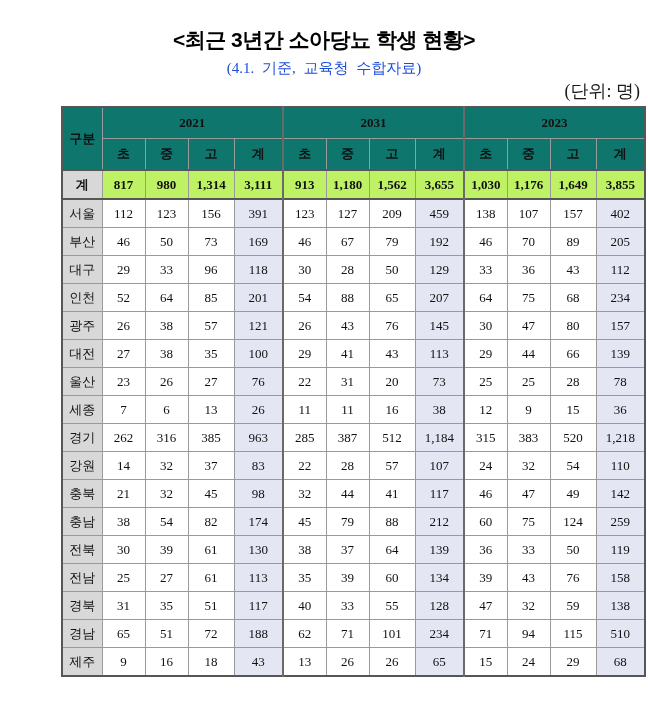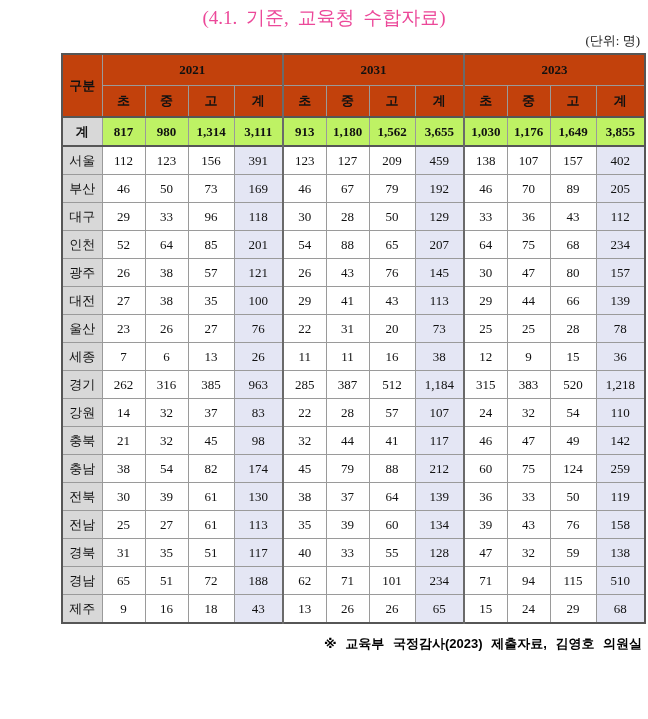--- a/index.html
+++ b/index.html
@@ -22,47 +22,47 @@
     text-align: center;
     font-family: "Liberation Sans", "DejaVu Sans", sans-serif;
     font-weight: 800;
     font-size: 21px;
     letter-spacing: -0.5px;
     color: #000000;
   }
   .subtitle {
     margin: 5px 0 0 0;
     text-align: center;
-    font-size: 19px;
+    font-size: 15px;
     word-spacing: 4px;
-    color: #ec4899;
+    color: #1d4ed8;
   }
   .unit {
     margin: 1px 8px 0 0;
     text-align: right;
-    font-size: 13px;
+    font-size: 18px;
     color: #1a1a1a;
   }
   table.stats {
     margin: 3px 0 0 61px;
     border-collapse: collapse;
     table-layout: fixed;
     width: 584px;
     border: 2px solid #565656;
     font-size: 13px;
   }
   table.stats th, table.stats td {
     border: 1px solid #9a9a9a;
     text-align: center;
     vertical-align: middle;
     padding: 0;
     overflow: hidden;
     white-space: nowrap;
   }
-  thead th { height: 30px; background: #c2410c; font-weight: bold; }
+  thead th { height: 30px; background: #0f766e; font-weight: bold; }
   thead { border-bottom: 2px solid #565656; }
   tbody th {
     background: #d8d8d8;
     font-weight: normal;
     height: 27px;
   }
   tbody td { height: 27px; background: #ffffff; }
   tbody td.sum-col { background: #e4e6f4; text-align: center; }
   tr.total-row { border-bottom: 2px solid #565656; }
   tr.total-row th { font-weight: bold; }
@@ -76,20 +76,21 @@
     font-size: 13px;
     word-spacing: 5px;
     color: #000000;
   }
 </style>
 </head>
 <body>
 
 <div class="page">
 
+  <h1 class="title">&lt;최근 3년간 소아당뇨 학생 현황&gt;</h1>
   <div class="subtitle">(4.1. 기준, 교육청 수합자료)</div>
   <div class="unit">(단위: 명)</div>
 
   <table class="stats">
     <colgroup>
       <col style="width:40px">
       <col style="width:43px">
         <col style="width:43px">
         <col style="width:46px">
         <col style="width:49px">
@@ -391,15 +392,14 @@
           <td>26</td>
           <td class="sum-col">65</td>
           <td class="ysep">15</td>
           <td>24</td>
           <td>29</td>
           <td class="sum-col">68</td>
         </tr>
       </tbody>
   </table>
 
-  <div class="footnote">※ 교육부 국정감사(2023) 제출자료, 김영호 의원실</div>
 
 </div>
 
 </body></html>

